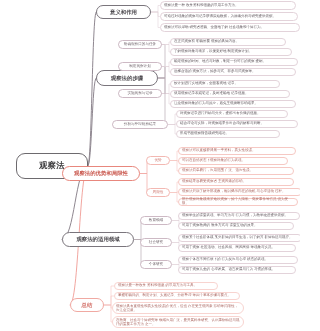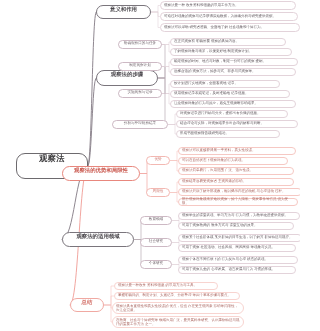--- a/index.html
+++ b/index.html
@@ -11,20 +11,21 @@
     overflow:hidden;
     position:relative;
   }
   #map{position:absolute;left:0;top:0;width:300px;height:331px;}
   svg.links{position:absolute;left:0;top:0;width:300px;height:331px;pointer-events:none;}
 
   .node{
     position:absolute;
     box-sizing:border-box;
     display:flex;
+    align-items:center;
     background:#ffffff;
     white-space:normal;
     line-height:1.12;
   }
 
   
   .root{
     border:1.1px solid #6d6a6e;
     border-radius:9px;
     font-size:8.2px;

